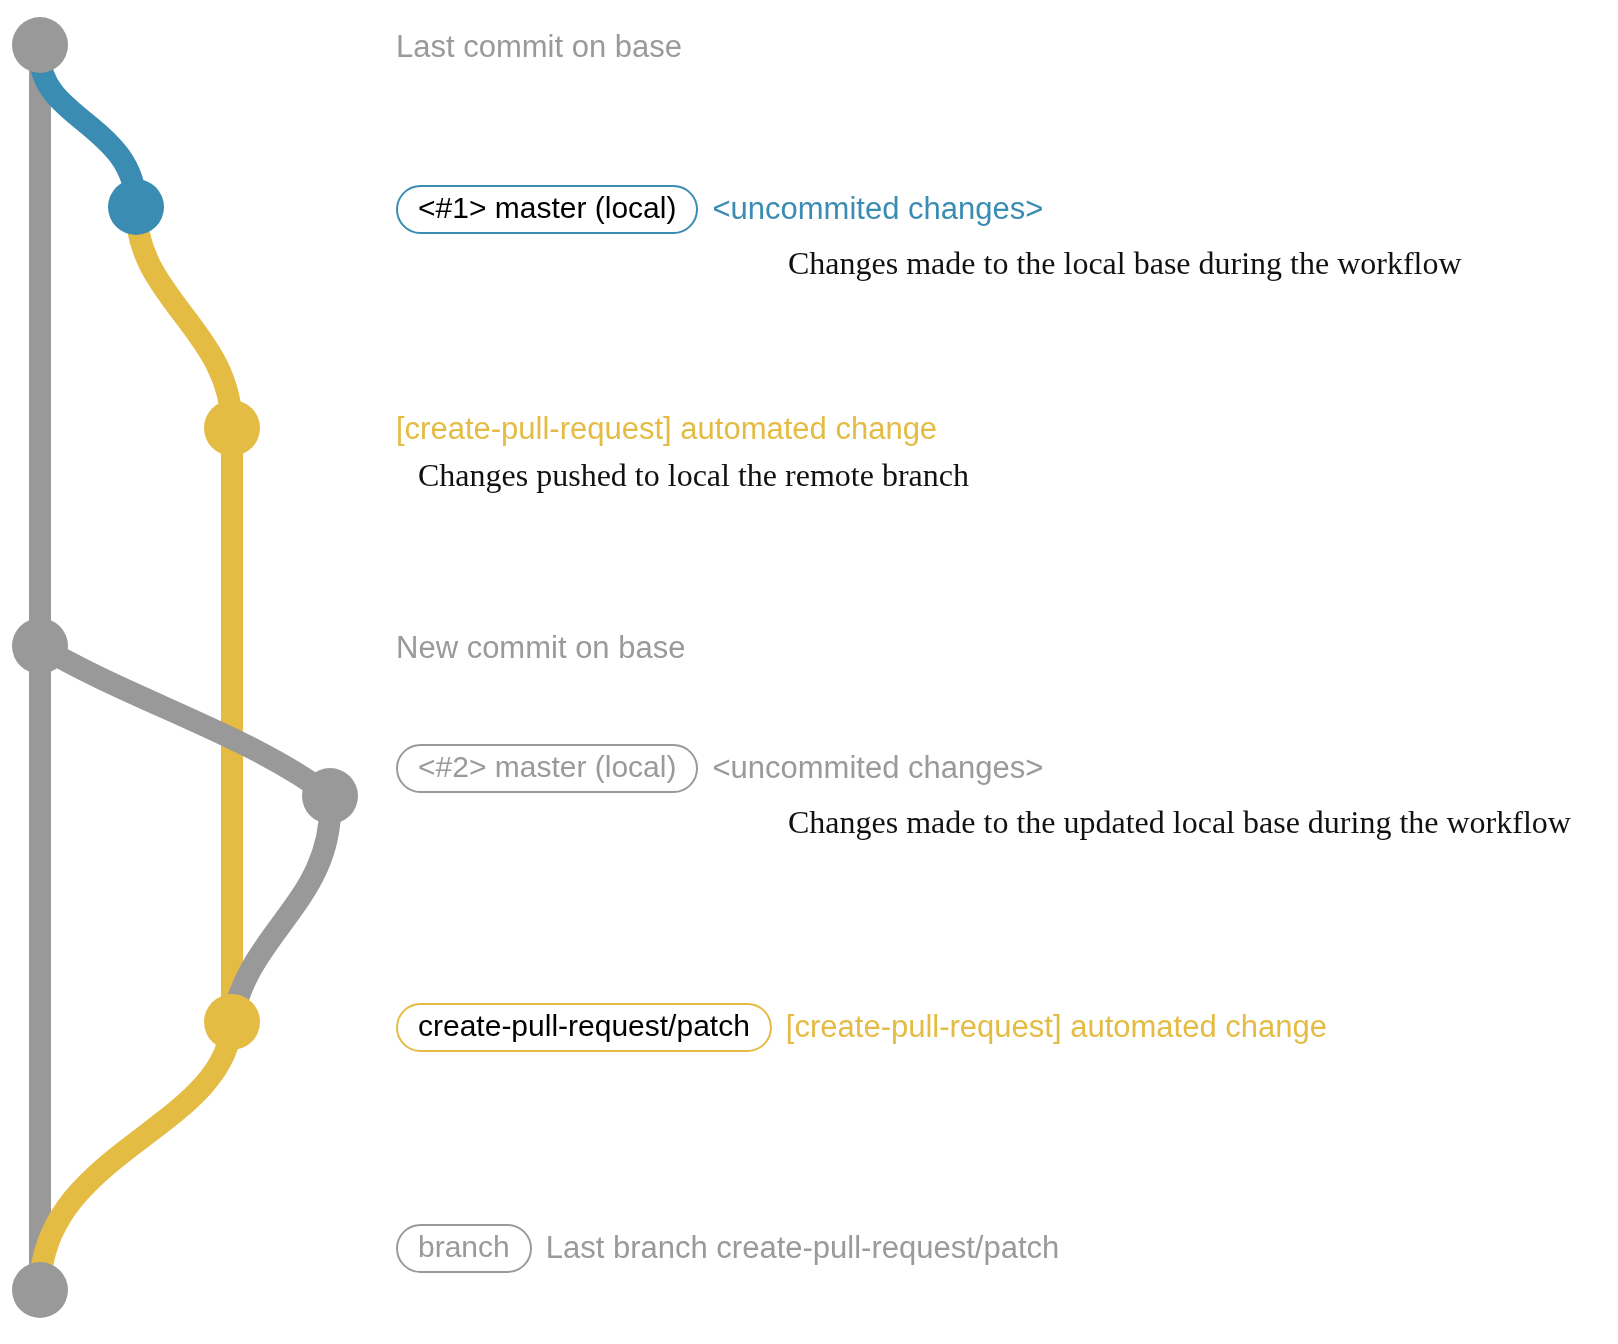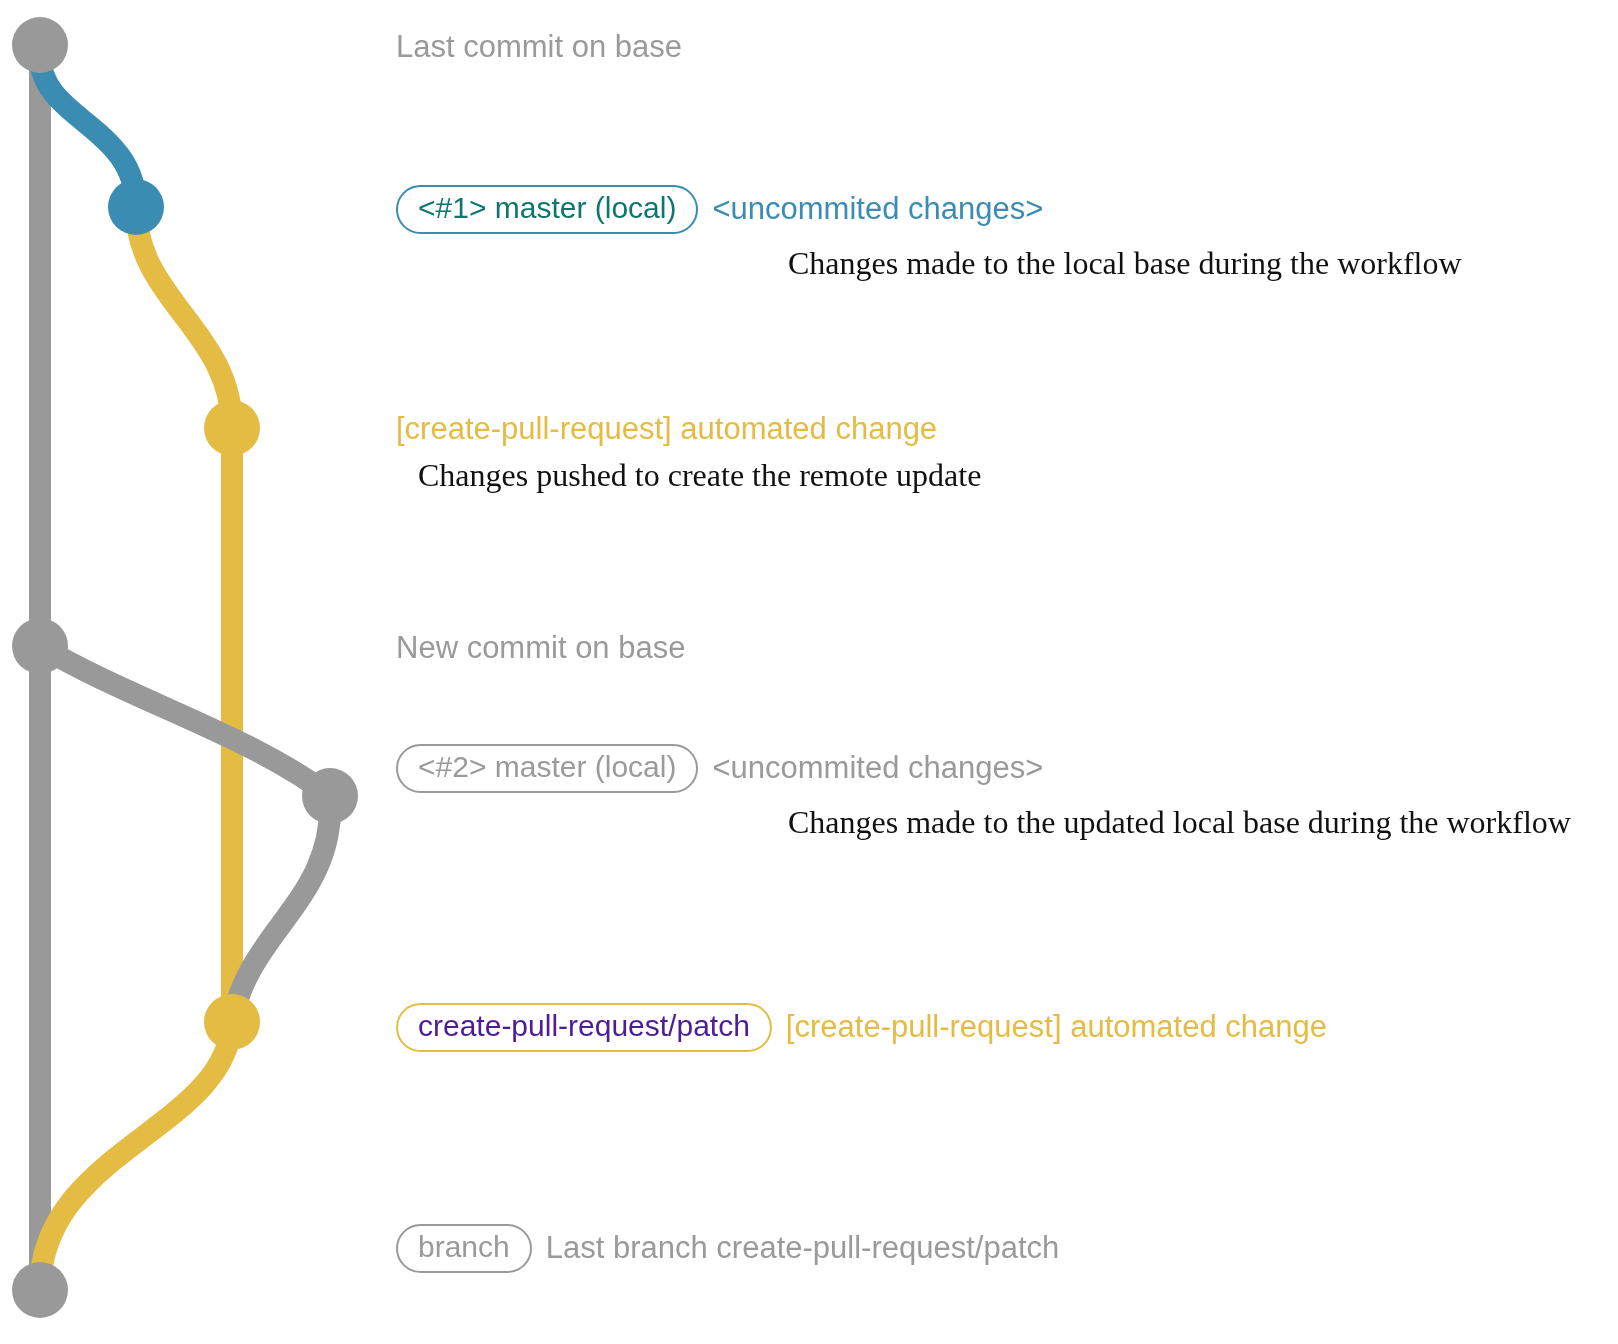--- a/index.html
+++ b/index.html
@@ -50,25 +50,25 @@
     border: 2px solid #9a9a9a;
     border-radius: 26px;
     padding: 6px 20px 9px 20px;
     font-size: 30px;
     line-height: 1;
     color: #9a9a9a;
     background: transparent;
   }
   .badge.blue {
     border-color: #3a8cb2;
-    color: #0f766e;
+    color: #000000;
   }
   .badge.yellow {
     border-color: #e4bc43;
-    color: #4c1d95;
+    color: #000000;
   }
   .badge.gray {
     border-color: #9a9a9a;
     color: #9a9a9a;
   }
 
   .headline-text {
     font-size: 31px;
     line-height: 1.1;
     color: #9a9a9a;
@@ -140,21 +140,21 @@
       <span class="badge blue">&lt;#1&gt; master (local)</span>
       <span class="headline-text blue">&lt;uncommited changes&gt;</span>
     </div>
     <div class="desc" style="margin-left:392px">Changes made to the local base during the workflow</div>
   </div>
 
   <div class="row" style="top:412px">
     <div class="row-headline">
       <span class="plain-headline yellow">[create-pull-request] automated change</span>
     </div>
-    <div class="desc" style="margin-left:22px">Changes pushed to create the remote update</div>
+    <div class="desc" style="margin-left:22px">Changes pushed to local the remote branch</div>
   </div>
 
   <div class="row" style="top:631px">
     <div class="row-headline">
       <span class="plain-headline">New commit on base</span>
     </div>
   </div>
 
   <div class="row" style="top:744px">
     <div class="row-headline">

